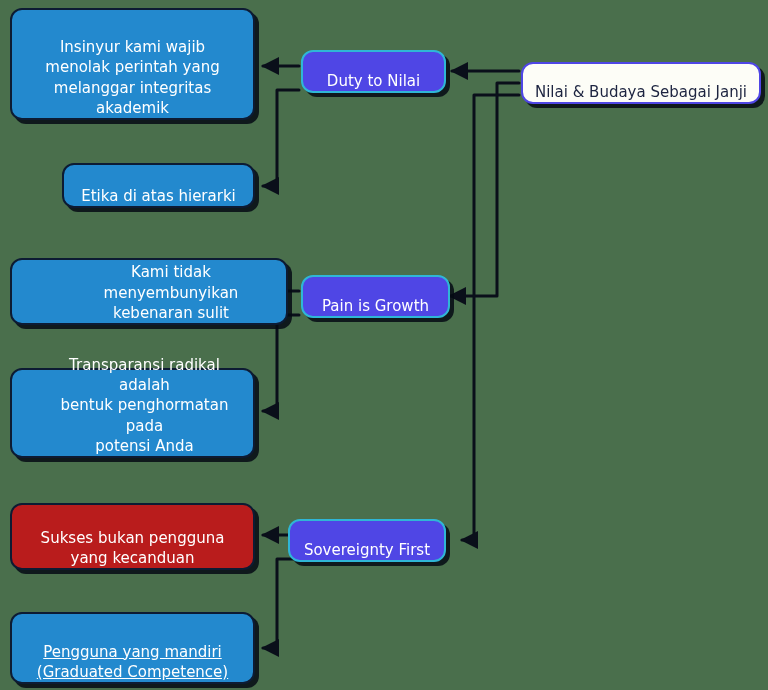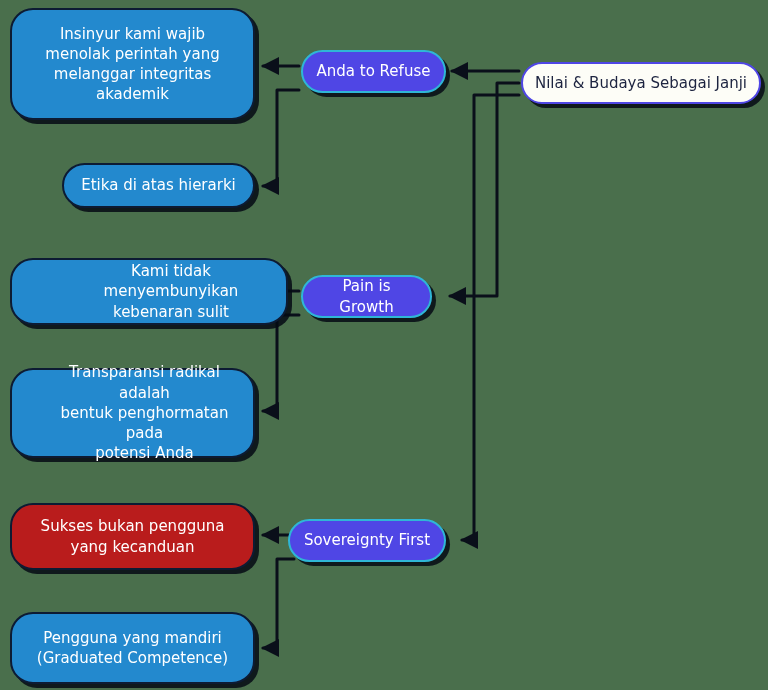--- a/index.html
+++ b/index.html
@@ -23,24 +23,24 @@
     left: 0;
     top: 0;
     width: 768px;
     height: 690px;
     pointer-events: none;
   }
   .node {
     position: absolute;
     box-sizing: border-box;
     display: flex;
-    align-items: center;
+    align-items: flex-end;
     justify-content: center;
     text-align: center;
-    border-radius: 23px;
+    border-radius: 12px;
     line-height: 1.35;
     white-space: pre-line;
     z-index: 2;
   }
   .node.leaf {
     background: #2389ce;
     border: 2px solid #0d1b33;
     color: #ffffff;
     font-size: 15px;
     box-shadow: 4px 4px 0 rgba(5,10,20,0.85);
@@ -86,23 +86,23 @@
         <path d="M 294 535 L 263 535" marker-end="url(#arrow)"></path>
         <path d="M 294 559 L 277 559 L 277 648 L 263 648" marker-end="url(#arrow)"></path>
       </g>
   </svg>
 
   <div class="node root" style="left: 521px; top: 62px; width: 240px; height: 42px; background: rgb(253, 253, 247); border-color: rgb(79, 70, 229); color: rgb(29, 36, 64);">
     <span class="node-label">Nilai &amp; Budaya Sebagai Janji</span>
   </div>
 
   <div class="node branch" style="left: 301px; top: 50px; width: 145px; height: 43px; background: rgb(79, 70, 229); border-color: rgb(47, 182, 214); color: rgb(255, 255, 255);">
-    <span class="node-label">Anda to Refuse</span>
+    <span class="node-label">Duty to Nilai</span>
   </div>
-  <div class="node branch" style="left: 301px; top: 275px; width: 131px; height: 43px; background: rgb(79, 70, 229); border-color: rgb(47, 182, 214); color: rgb(255, 255, 255);">
+  <div class="node branch" style="left: 301px; top: 275px; width: 149px; height: 43px; background: rgb(79, 70, 229); border-color: rgb(47, 182, 214); color: rgb(255, 255, 255);">
     <span class="node-label">Pain is Growth</span>
   </div>
   <div class="node branch" style="left: 288px; top: 519px; width: 158px; height: 43px; background: rgb(79, 70, 229); border-color: rgb(47, 182, 214); color: rgb(255, 255, 255);">
     <span class="node-label">Sovereignty First</span>
   </div>
 
   <div class="node leaf" style="left: 10px; top: 8px; width: 245px; height: 112px; background: rgb(35, 137, 206); border-color: rgb(13, 27, 51); color: rgb(255, 255, 255);">
     <span class="node-label">Insinyur kami wajib
 menolak perintah yang
 melanggar integritas
@@ -117,18 +117,18 @@
   </div>
   <div class="node leaf" style="left: 10px; top: 368px; width: 245px; height: 90px; background: rgb(35, 137, 206); border-color: rgb(13, 27, 51); color: rgb(255, 255, 255); padding-left: 24px;">
     <span class="node-label">Transparansi radikal adalah
 bentuk penghormatan pada
 potensi Anda</span>
   </div>
   <div class="node leaf" style="left: 10px; top: 503px; width: 245px; height: 67px; background: #b91c1c; border-color: rgb(13, 27, 51); color: rgb(255, 255, 255);">
     <span class="node-label">Sukses bukan pengguna
 yang kecanduan</span>
   </div>
-  <div class="node leaf" style="left: 10px; top: 612px; width: 245px; height: 72px; background: rgb(35, 137, 206); border-color: rgb(13, 27, 51); color: rgb(255, 255, 255);">
+  <div class="node leaf" style="left: 10px; top: 612px; width: 245px; height: 72px; background: rgb(35, 137, 206); border-color: rgb(13, 27, 51); color: rgb(255, 255, 255); text-decoration: underline;">
     <span class="node-label">Pengguna yang mandiri
 (Graduated Competence)</span>
   </div>
 
 </div>
 
 </body></html>

